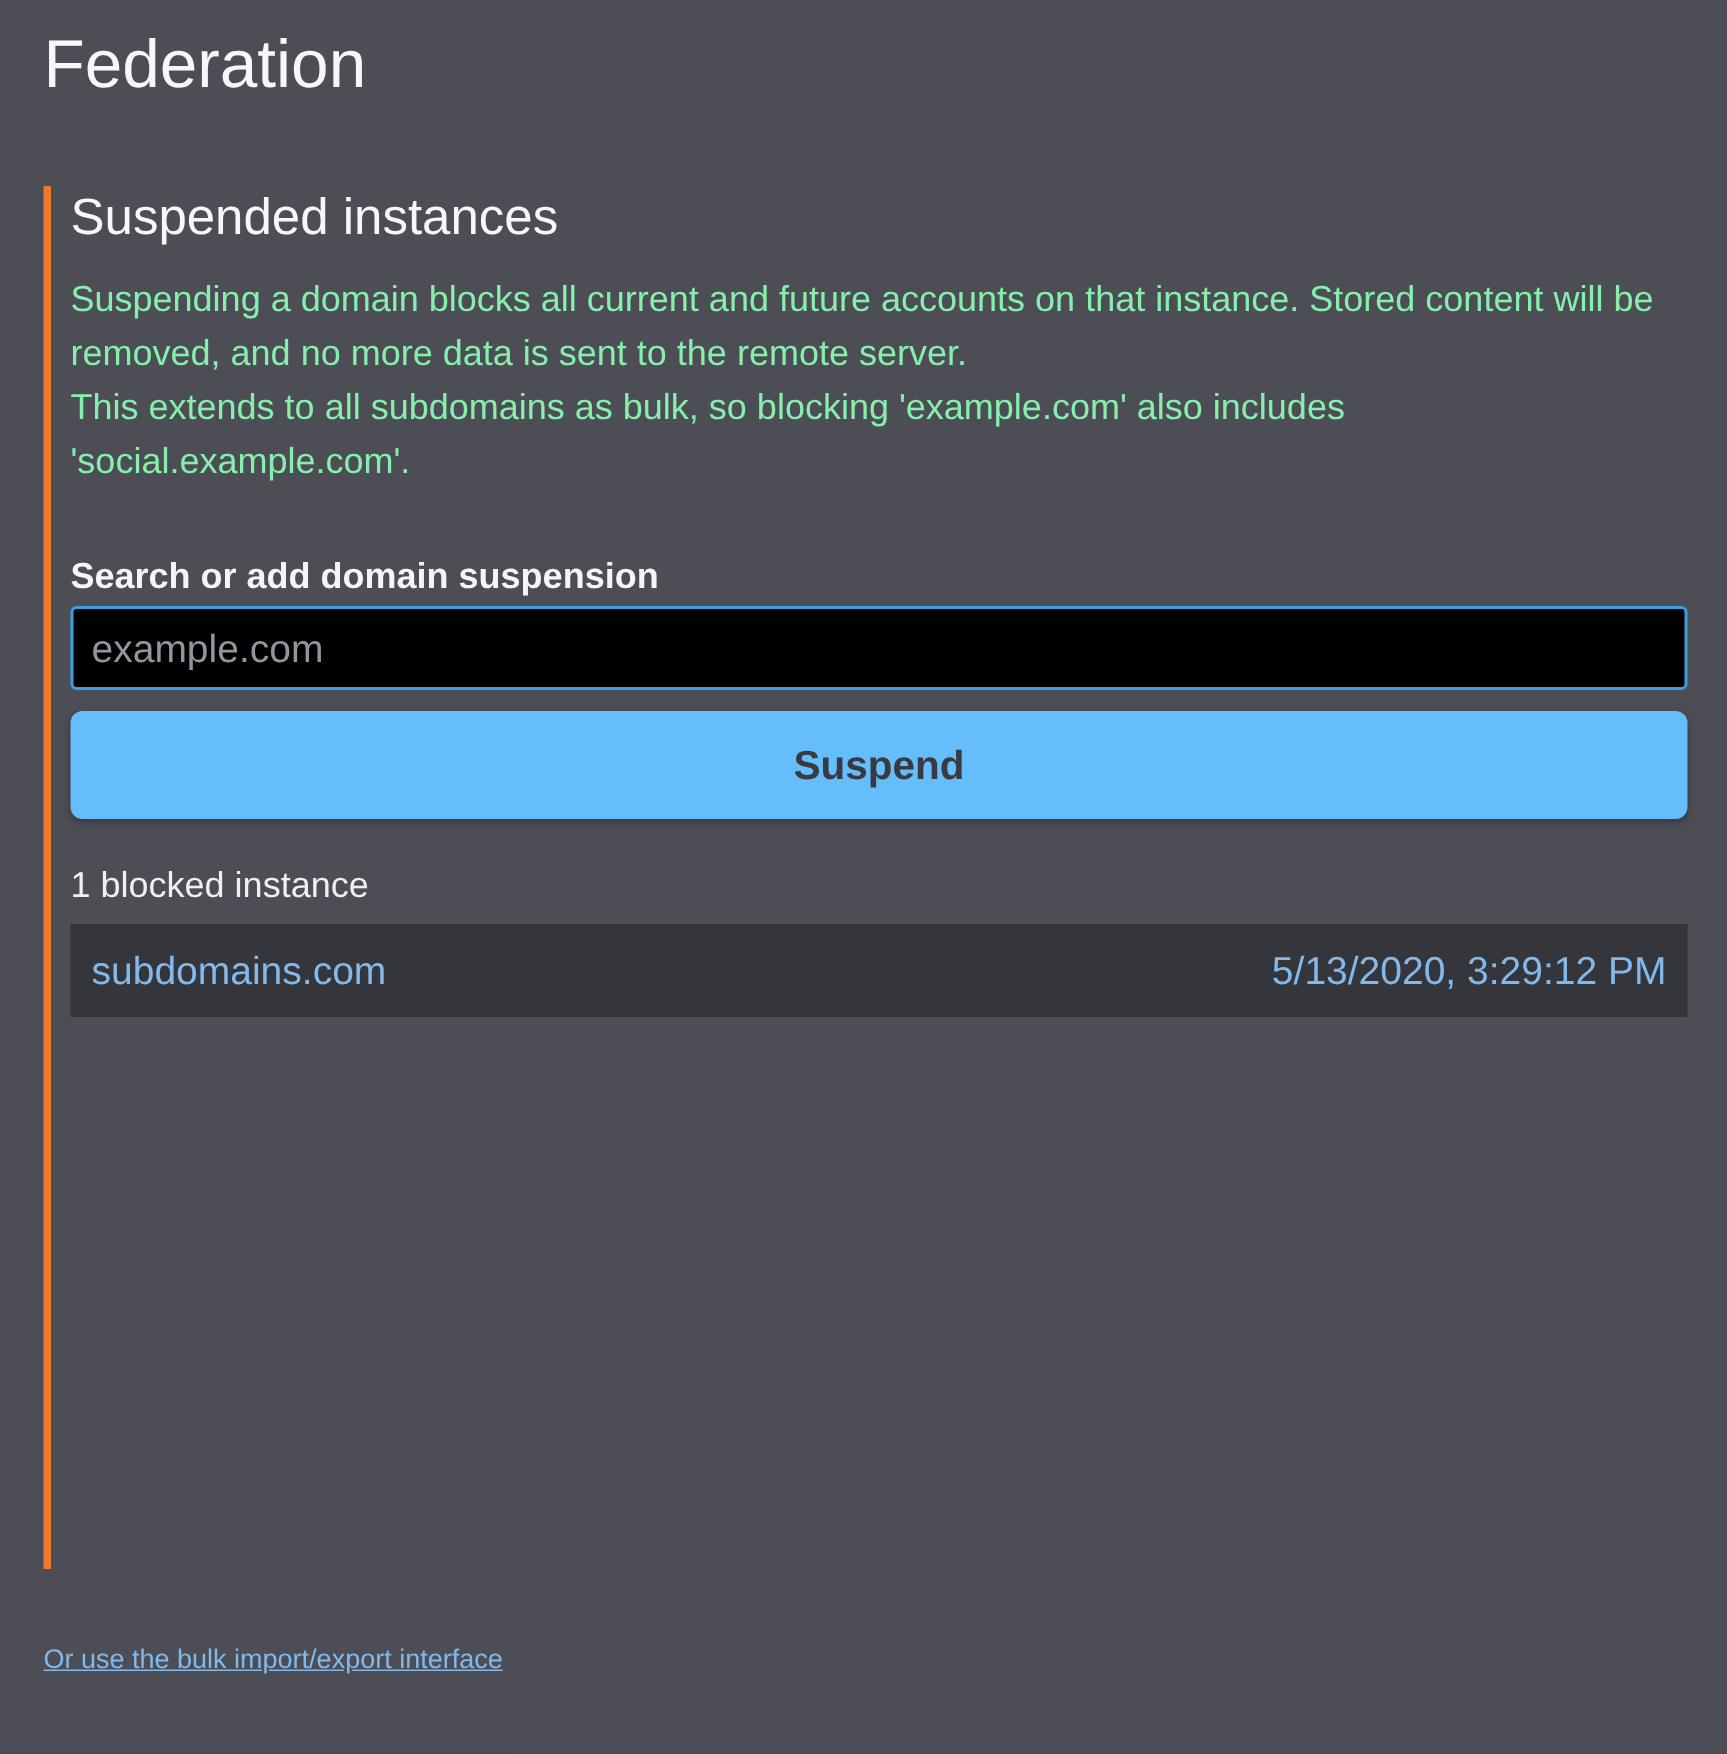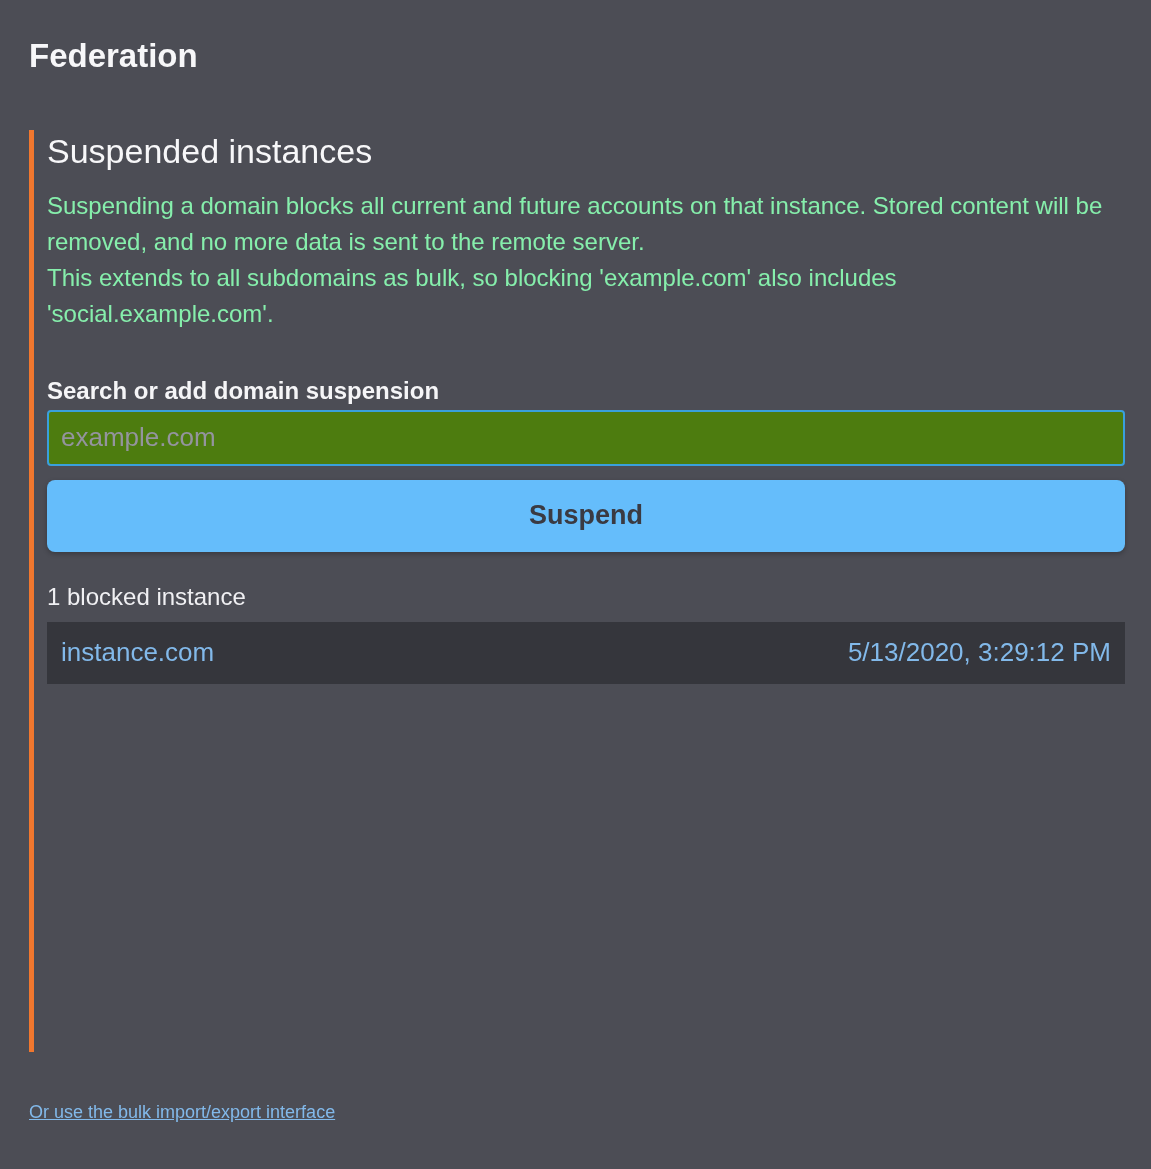--- a/index.html
+++ b/index.html
@@ -8,23 +8,23 @@
     height: 1169px;
     background: #4c4d55;
     font-family: "Liberation Sans", "DejaVu Sans", sans-serif;
     color: #f2f2f5;
     overflow: hidden;
   }
   .page {
     padding: 0 30px 0 29px;
   }
   .page-title {
-    margin-top: 36px;
-    font-size: 33px;
-    font-weight: 700;
+    margin-top: 16px;
+    font-size: 45px;
+    font-weight: 400;
     color: #f7f7f9;
     line-height: 1.2;
   }
   .section {
     margin-top: 54px;
     border-left: 5px solid var(--accent-orange, #f0772e);
     padding-left: 13px;
     padding-top: 2px;
     min-height: 922px;
   }
@@ -46,21 +46,21 @@
     font-size: 24px;
     font-weight: 700;
     color: #f5f5f7;
     line-height: 26px;
   }
   .domain-input {
     display: block;
     margin-top: 6px;
     width: 1078px;
     height: 56px;
-    background: #4d7c0f;
+    background: #000000;
     border: 2px solid var(--accent-blue, #39a0dd);
     border-radius: 4px;
     padding: 0 12px;
     font-family: "Liberation Sans", "DejaVu Sans", sans-serif;
     font-size: 26px;
     color: #e8e8ec;
     outline: none;
   }
   .domain-input::placeholder {
     color: #94949e;
@@ -133,21 +133,21 @@
 
     <div class="form-label">Search or add domain suspension</div>
 
     <input class="domain-input" type="text" placeholder="example.com" style="">
 
     <button class="suspend-button">Suspend</button>
 
     <div class="blocked-count">1 blocked instance</div>
 
     <div class="instance-row">
-      <a class="instance-domain" href="#">instance.com</a>
+      <a class="instance-domain" href="#">subdomains.com</a>
       <span class="instance-date">5/13/2020, 3:29:12 PM</span>
     </div>
 
   </div>
 
   <a class="bulk-link" href="#">Or use the bulk import/export interface</a>
 
 </div>
 
 </body></html>

